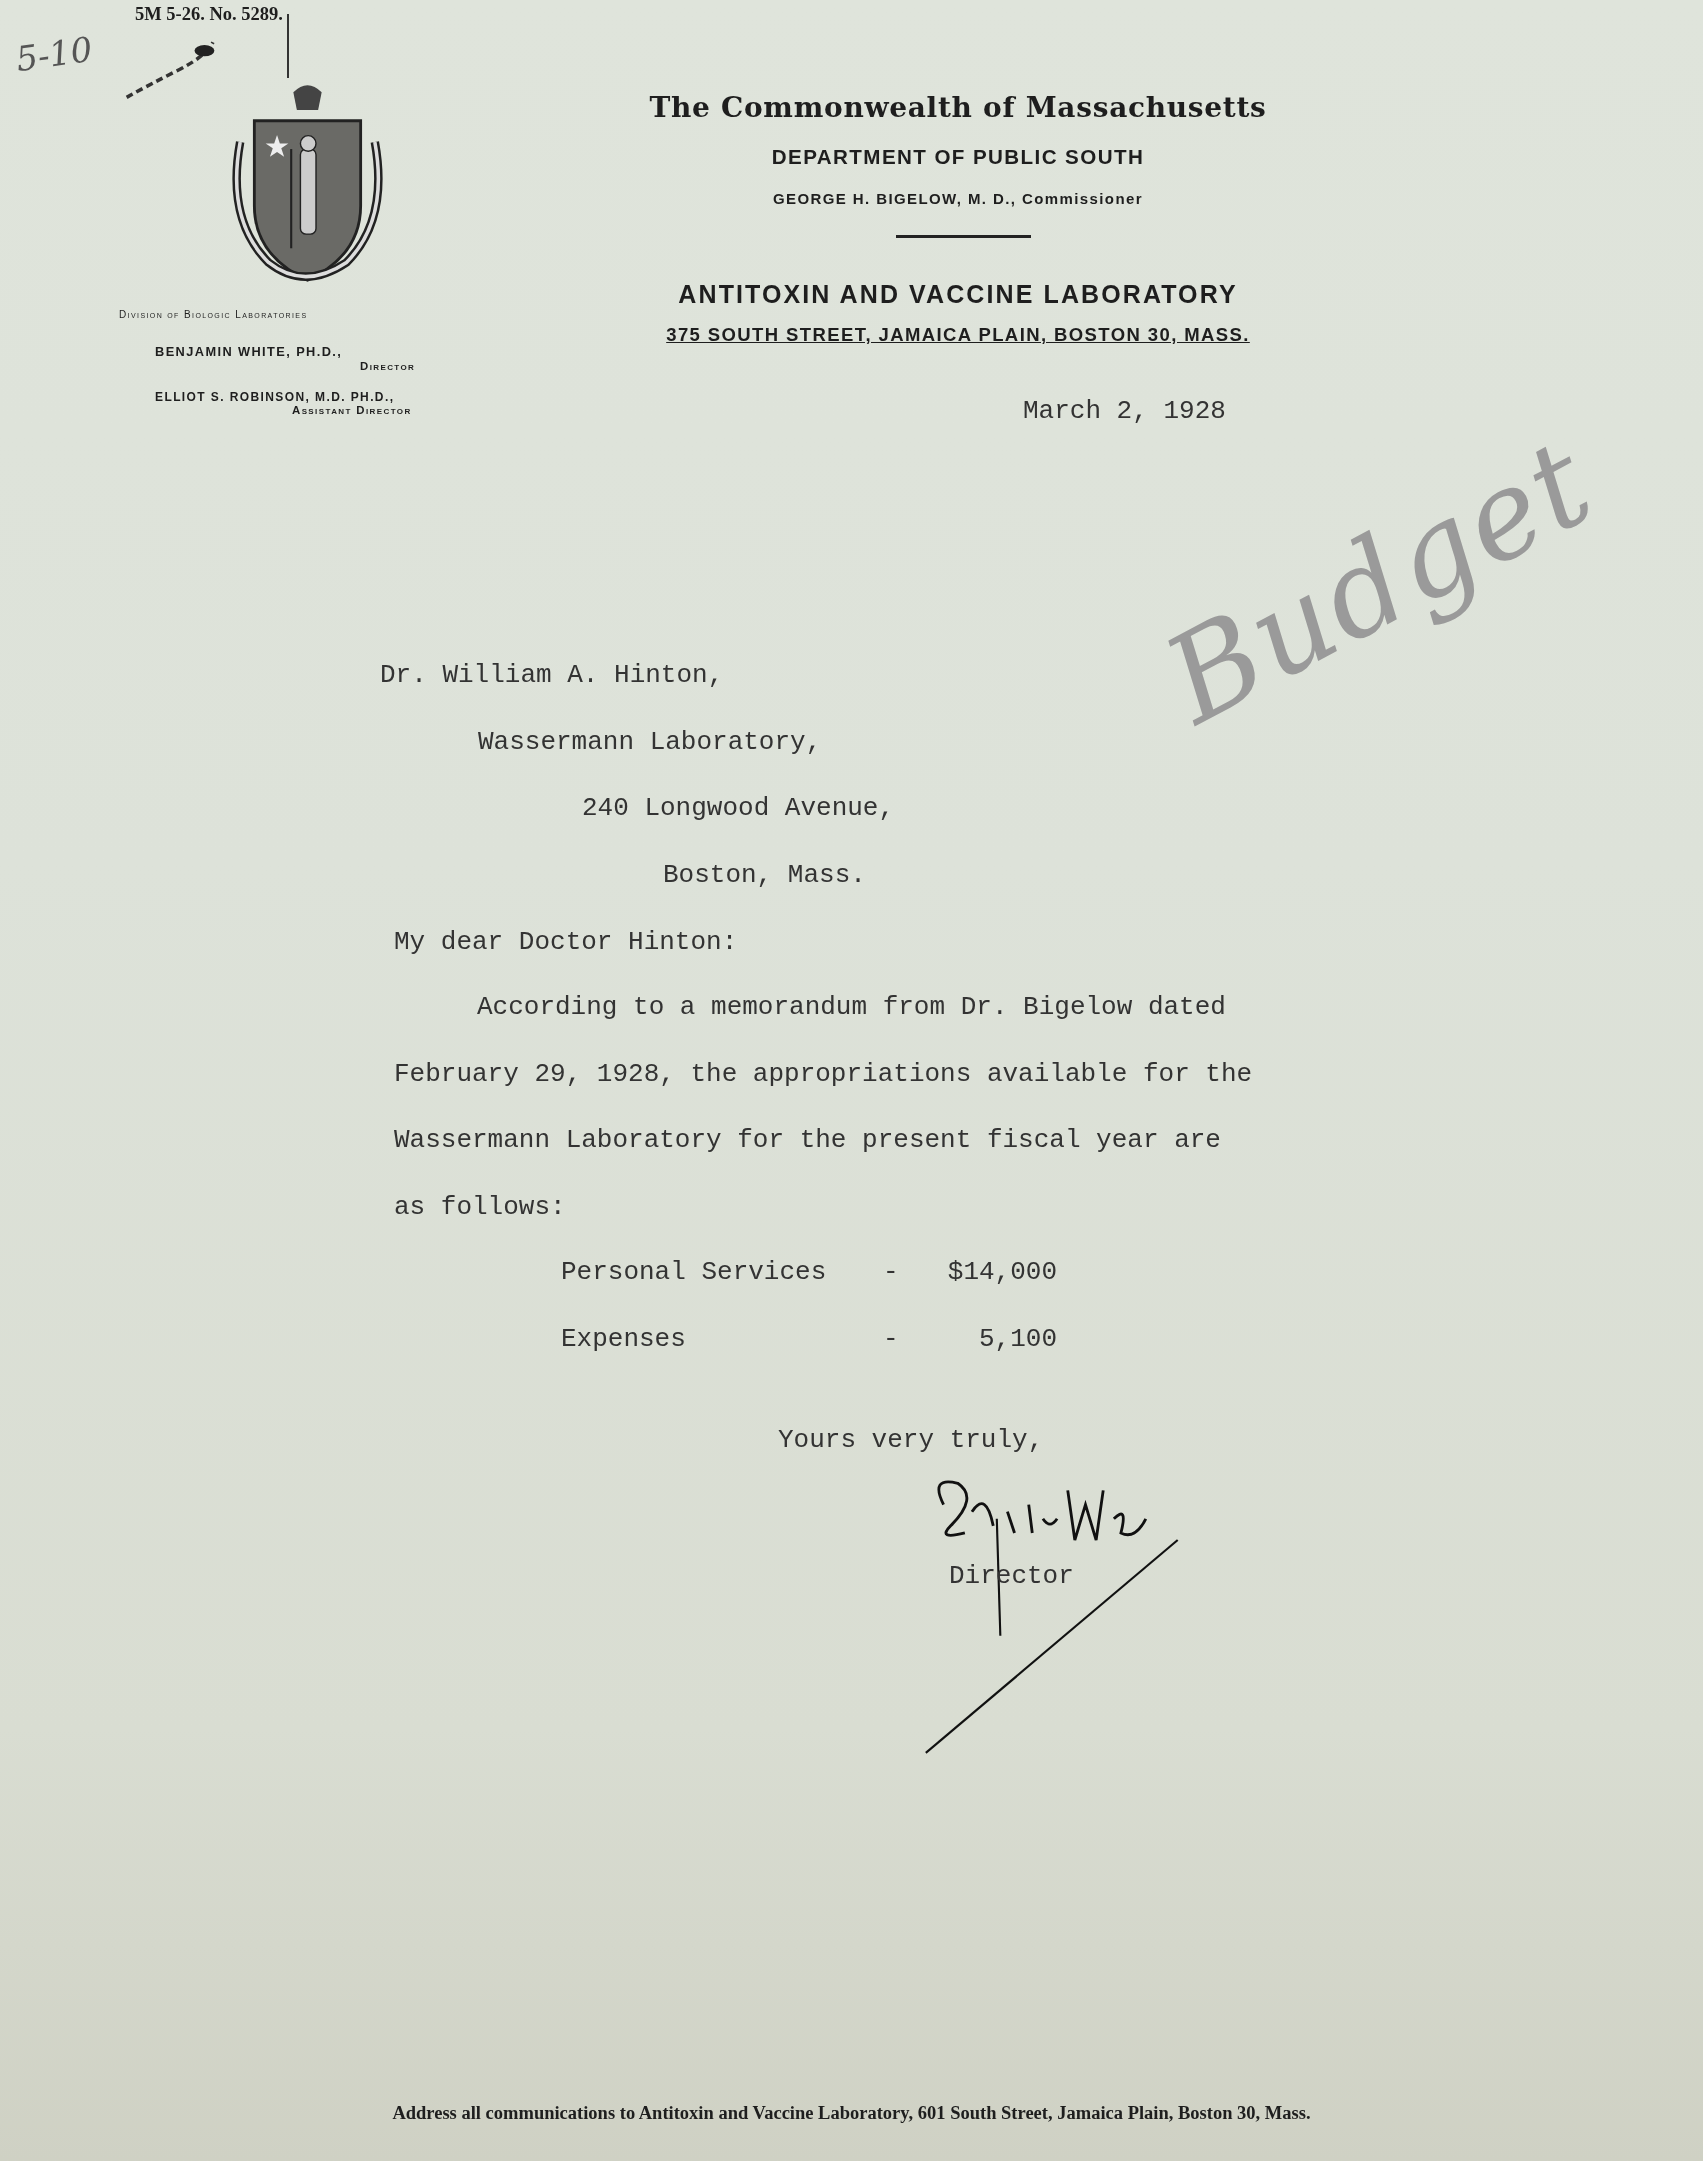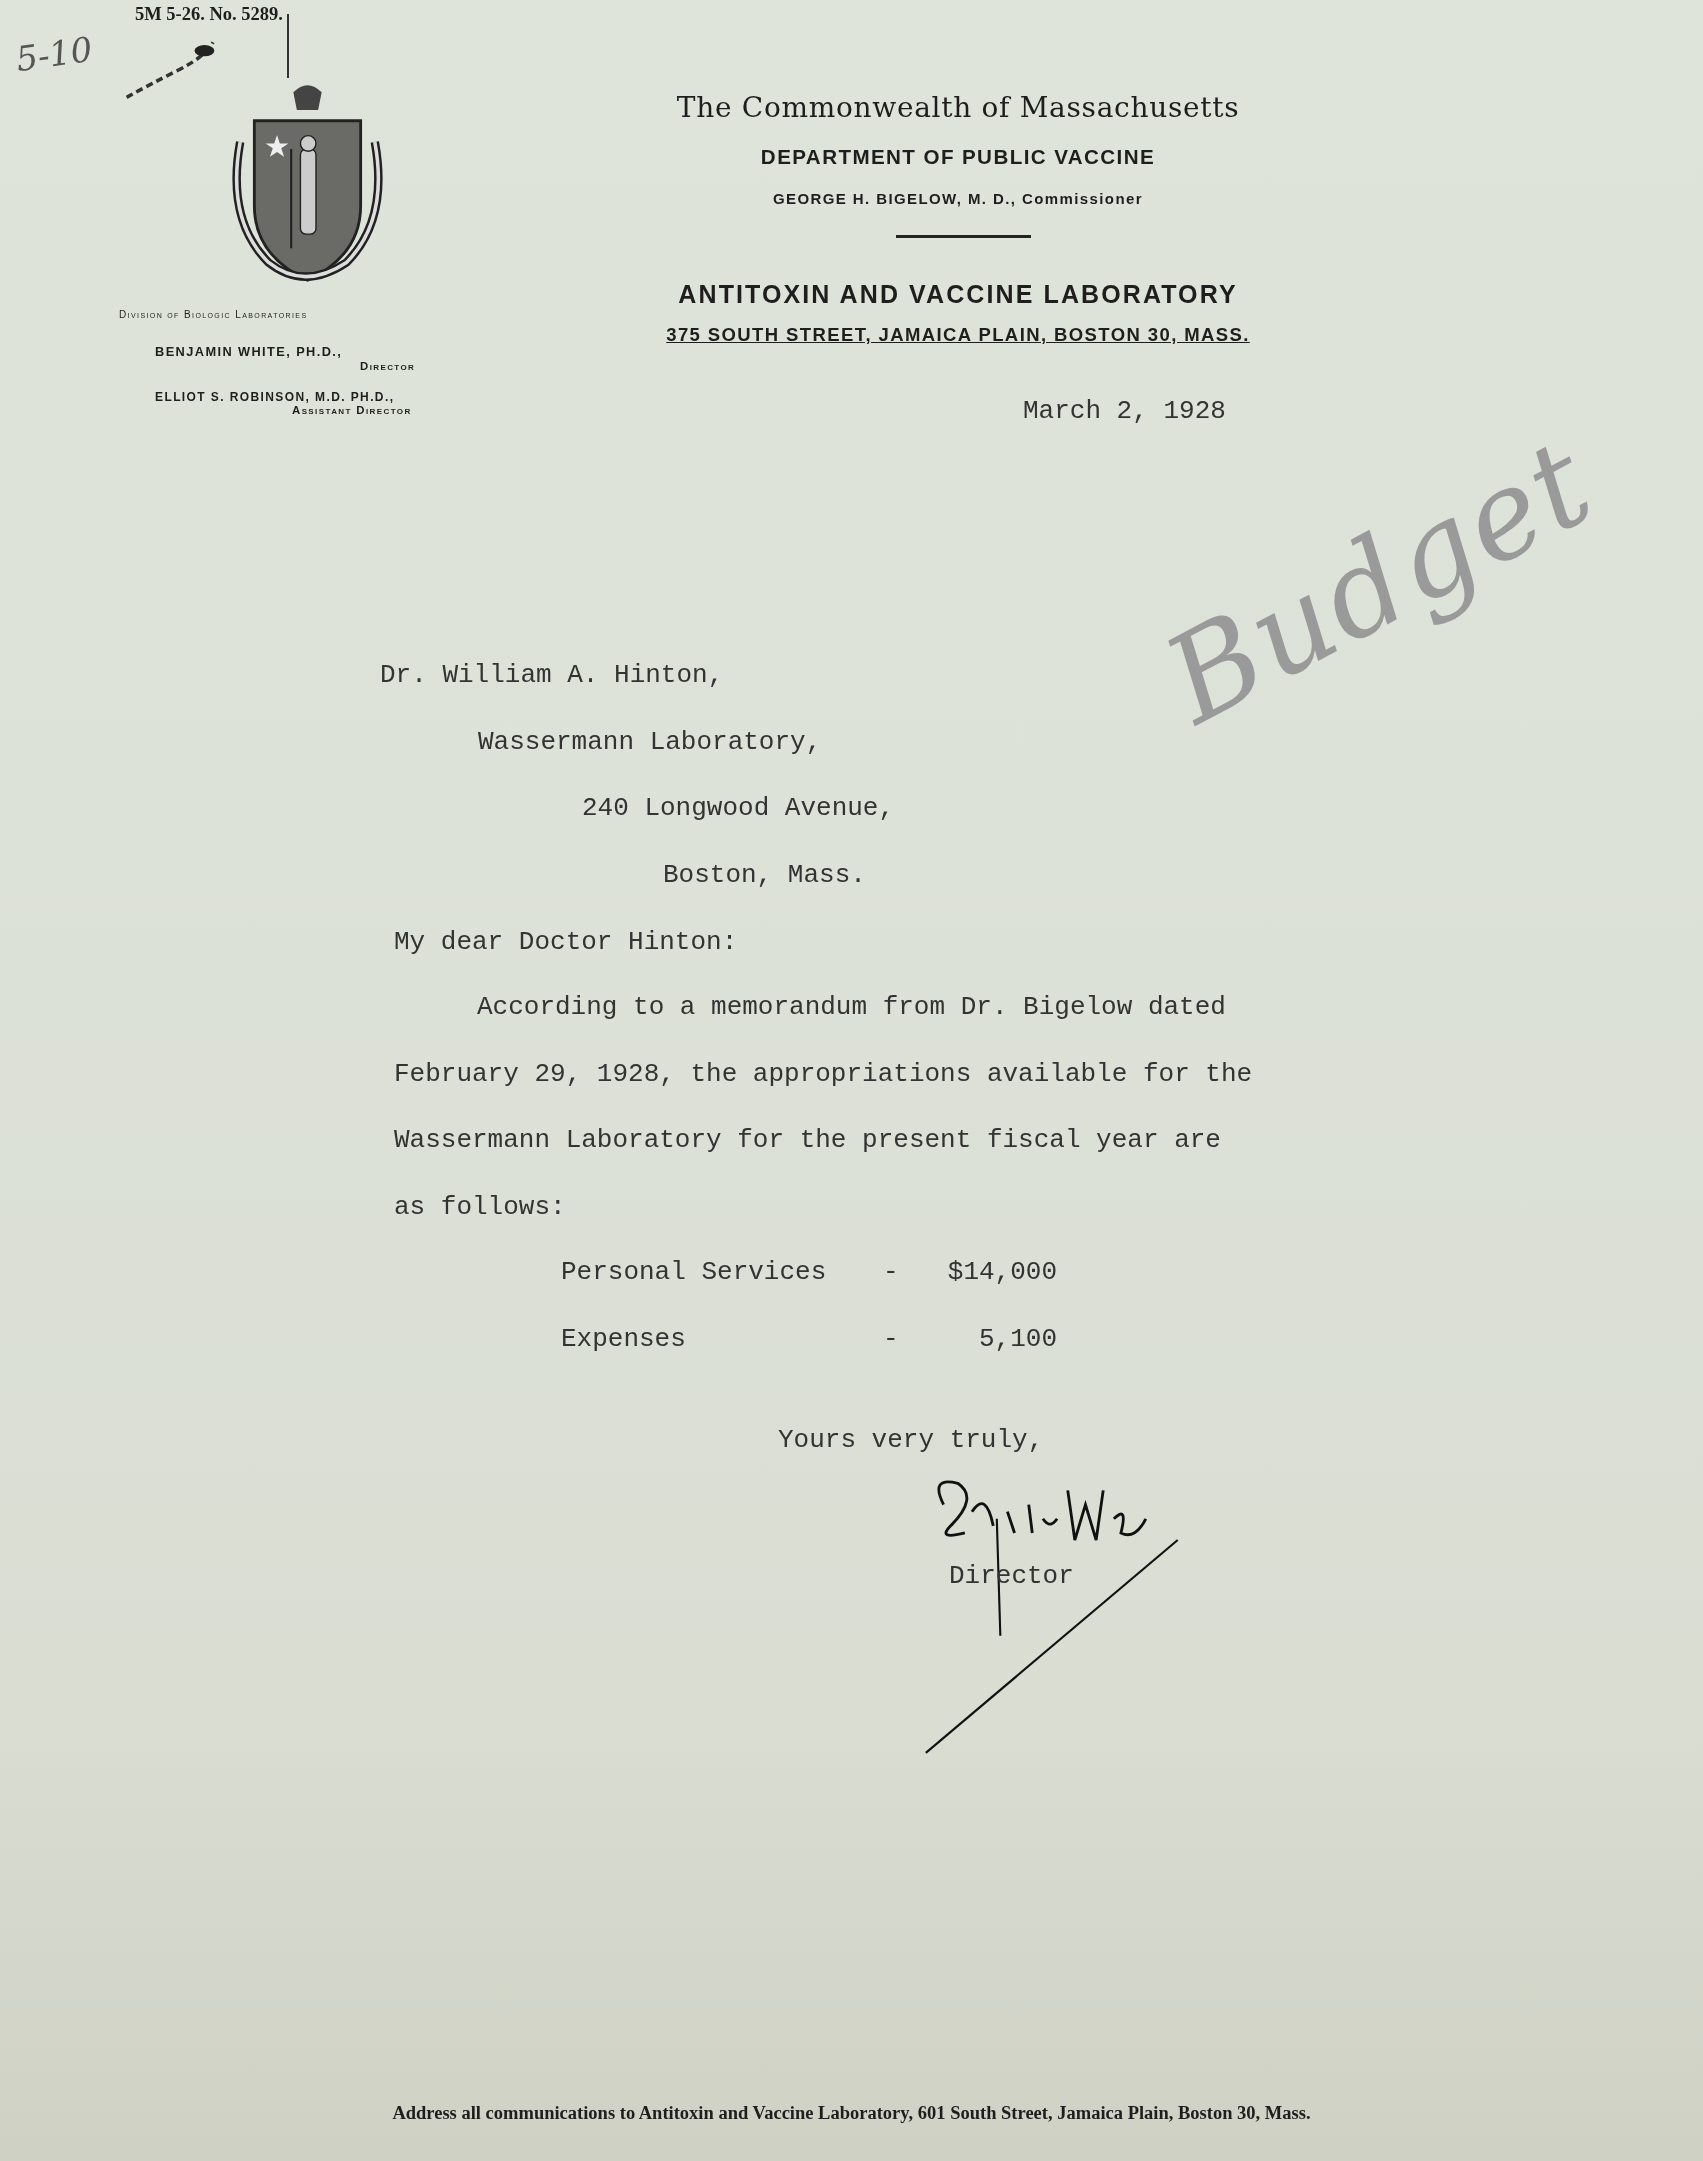--- a/index.html
+++ b/index.html
@@ -13,21 +13,21 @@
   .hand { font-family: "DejaVu Serif", serif; color: #555; font-style: italic; }
   .hand-510 { left: 15.6px; top: 34px; font-size: 34px; transform: rotate(-8deg); }
   .budget { left: 1150px; top: 511px; font-size: 121px; color: #9a9a9a; transform: rotate(-28deg); letter-spacing: 2.8px; }
   .seal { left: 226px; top: 78px; width: 163px; height: 213px; }
   .div-name { left: 119px; top: 309px; font-size: 10px; font-weight: normal; letter-spacing: 1.4px; font-variant: small-caps; }
   .dir-name { left: 155px; top: 344px; font-size: 12.8px; font-weight: bold; letter-spacing: 1.4px; }
   .dir-title { left: 360px; top: 360px; font-size: 11.4px; font-weight: bold; letter-spacing: 1.4px; font-variant: small-caps; }
   .asst-name { left: 155px; top: 390px; font-size: 12px; font-weight: bold; letter-spacing: 1.4px; }
   .asst-title { left: 292px; top: 404px; font-size: 11.4px; font-weight: bold; letter-spacing: 1.4px; font-variant: small-caps; }
   .center-col { left: 582px; width: 752px; text-align: center; }
-  .commonwealth { top: 91px; font-family: "DejaVu Serif", serif; font-weight: normal; font-size: 28px; letter-spacing: 0.7px; }
+  .commonwealth { top: 91px; font-family: "DejaVu Serif", serif; font-weight: bold; font-size: 28px; letter-spacing: 0.7px; }
   .dept { top: 145px; font-size: 20.6px; font-weight: bold; letter-spacing: 1.4px; }
   .commissioner { top: 190px; font-size: 15px; font-weight: bold; letter-spacing: 1.4px; }
   .rule { left: 896px; top: 235px; width: 135px; height: 2.8px; background: #222; }
   .lab-name { top: 280px; font-size: 25px; font-weight: bold; letter-spacing: 2.1px; }
   .lab-addr { top: 324px; font-size: 18.5px; font-weight: bold; letter-spacing: 1.4px; text-decoration: underline; }
   .type { font-family: "Liberation Mono", monospace; font-size: 26px; color: #333; white-space: pre; }
   .date { left: 1023px; top: 396px; }
   .addr1 { left: 380px; top: 660px; }
   .addr2 { left: 478px; top: 727px; }
   .addr3 { left: 582px; top: 793px; }
@@ -70,21 +70,21 @@
   <line x1="92" y1="100" x2="92" y2="240" stroke="#222" stroke-width="3"></line>
 </svg>
 
 <div class="abs div-name">Division of Biologic Laboratories</div>
 <div class="abs dir-name">BENJAMIN WHITE, PH.D.,</div>
 <div class="abs dir-title">Director</div>
 <div class="abs asst-name">ELLIOT S. ROBINSON, M.D. PH.D.,</div>
 <div class="abs asst-title">Assistant Director</div>
 
 <div class="abs center-col commonwealth">The Commonwealth of Massachusetts</div>
-<div class="abs center-col dept">DEPARTMENT OF PUBLIC VACCINE</div>
+<div class="abs center-col dept">DEPARTMENT OF PUBLIC SOUTH</div>
 <div class="abs center-col commissioner">GEORGE H. BIGELOW, M. D., Commissioner</div>
 <div class="abs rule"></div>
 <div class="abs center-col lab-name">ANTITOXIN AND VACCINE LABORATORY</div>
 <div class="abs center-col lab-addr">375 SOUTH STREET, JAMAICA PLAIN, BOSTON 30, MASS.</div>
 
 <div class="abs type date">March 2, 1928</div>
 <div class="abs hand budget">Budget</div>
 
 <div class="abs type addr1">Dr. William A. Hinton,</div>
 <div class="abs type addr2">Wassermann Laboratory,</div>

